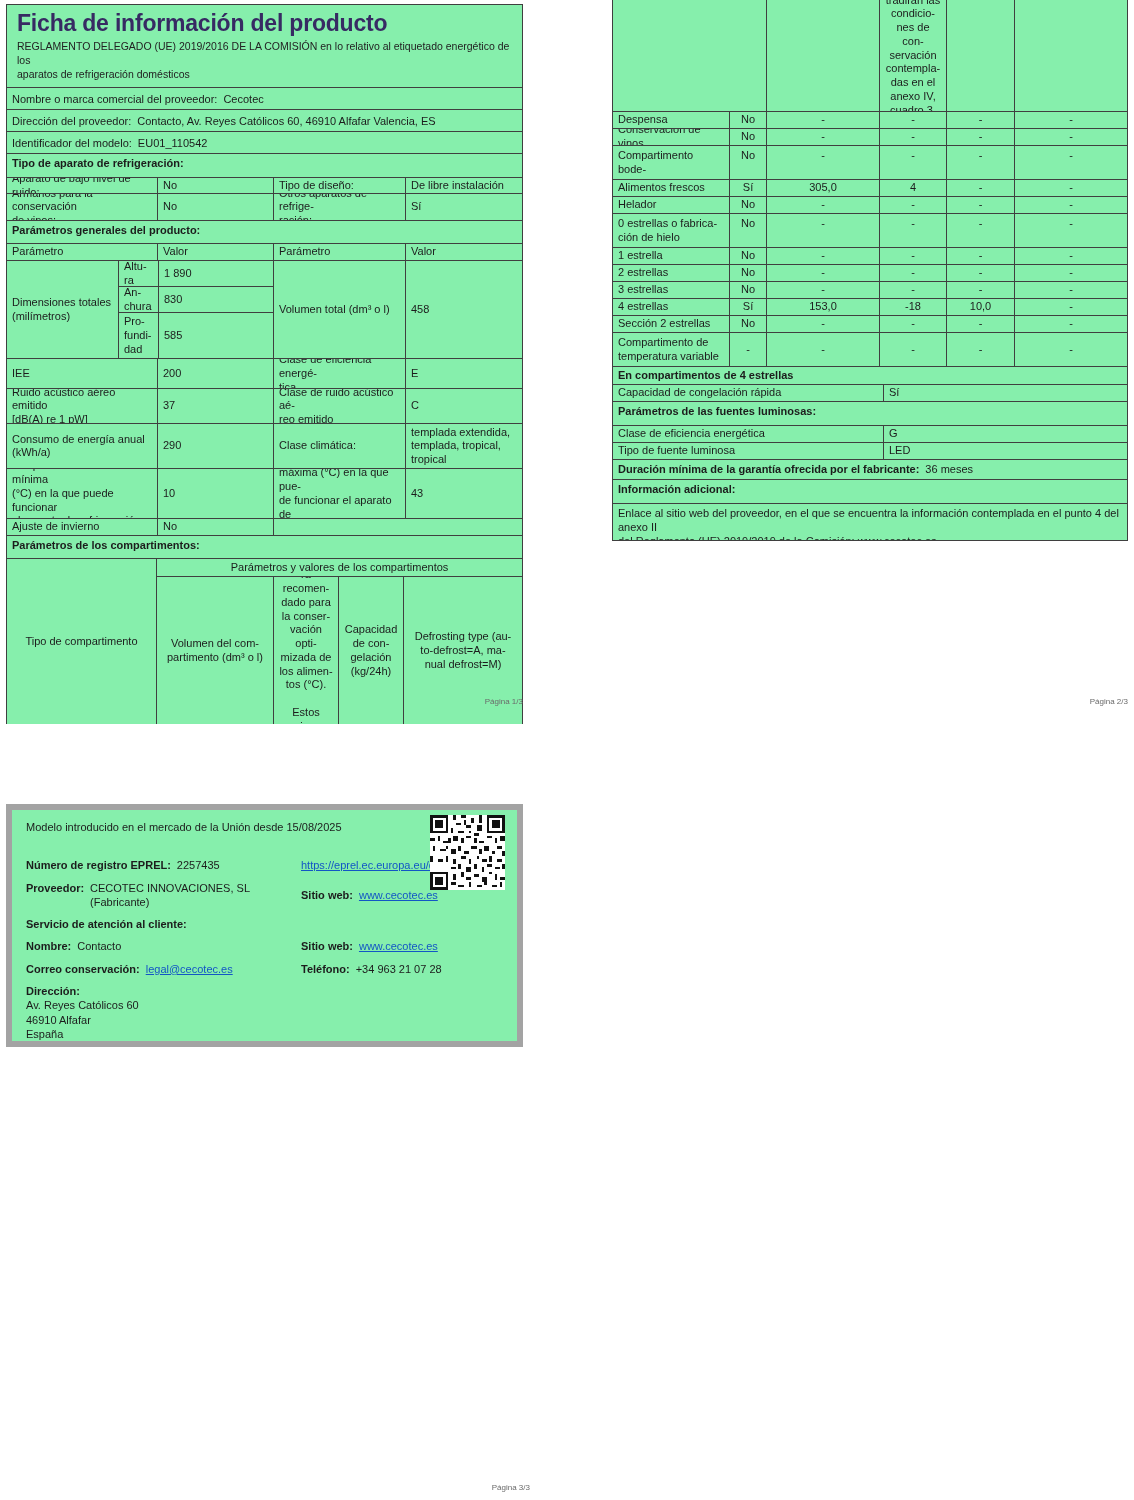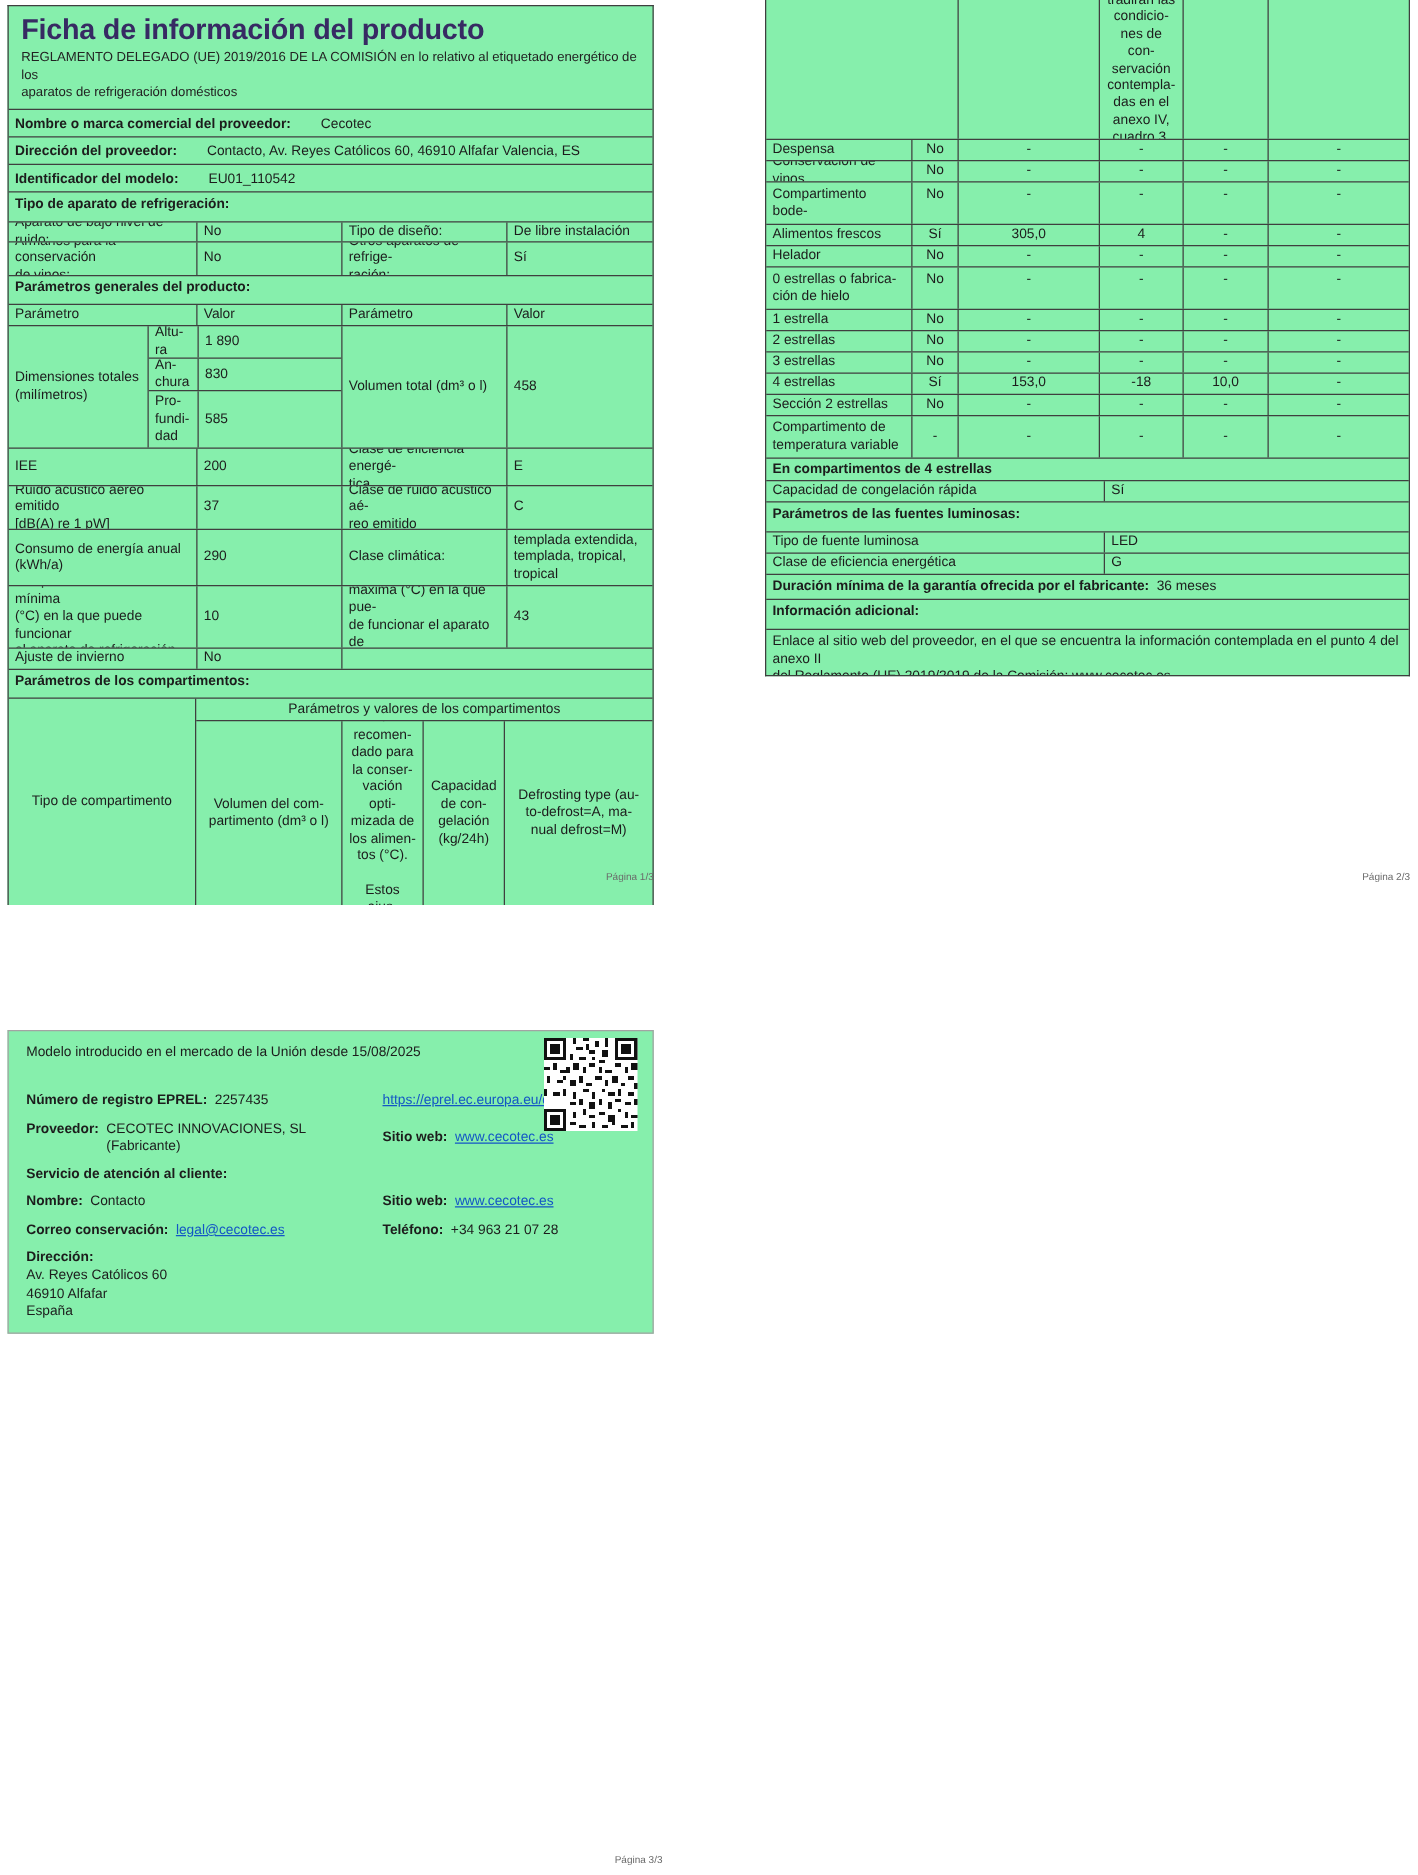--- a/index.html
+++ b/index.html
@@ -1,21 +1,21 @@
 <!DOCTYPE html>
 <html><head>
 <meta charset="utf-8">
 <style>
   *{box-sizing:border-box;margin:0;padding:0}
   html,body{background:#ffffff}
   body{width:1134px;height:1500px;position:relative;font-family:"Liberation Sans",sans-serif;color:#1c1c1c;-webkit-font-smoothing:antialiased}
   .page{position:absolute;background:#86efac}
   #page1{left:6px;top:4px;width:517px;border:1px solid #3f3f3f;border-bottom:none}
   #page2{left:612px;top:0;width:516px;border:1px solid #3f3f3f;border-top:none}
-  #page3{left:6px;top:824px;width:517px;height:243px;border:1px solid #a3a3a3}
+  #page3{left:6px;top:804px;width:517px;height:243px;border:6px solid #a3a3a3}
   .band{display:flex;border-bottom:1px solid #3f3f3f;font-size:11px;line-height:1.25;align-items:stretch}
   .band.noline{border-bottom:none}
   .cell{padding:1px 5px;display:flex;align-items:center;overflow:hidden}
   .bl{border-left:1px solid #3f3f3f}
   .ctr{justify-content:center;text-align:center}
   .top{align-items:flex-start;padding-top:3px}
   .pre{white-space:pre-line}
   .bold{font-weight:bold}
   .grow{flex:1}
   .sect{font-weight:bold;align-items:flex-start;padding-top:3px}
@@ -26,21 +26,21 @@
   .h50{height:50px}.h98{height:98px}.h112{height:112px}.h147{height:147px}.h165{height:165px}
   
   .w111{width:111px}.w39{width:39px}.w150{width:150px}.w116{width:116px}.w132{width:132px}.w118{width:118px}
   .w64{width:65px}.w65{width:65px}.w120{width:120px}.w366{width:366px}
   
   .pw116{width:116px}.pw37{width:37px}.pw113{width:113px}.pw67{width:67px}.pw68{width:68px}.pw115{width:115px}.pw153{width:153px}.pw270{width:270px}
   .titleblock{padding:5px 10px 6px 10px;border-bottom:1px solid #3f3f3f}
   .doc-title{font-size:23px;font-weight:bold;color:#372a63;letter-spacing:-0.2px;line-height:1.15;margin-bottom:4px}
   .doc-sub{font-size:10.5px;line-height:1.3;color:#222}
   .labelrow{display:flex;align-items:center;height:22px;padding:0 5px;border-bottom:1px solid #3f3f3f;font-size:11px}
-  .labelrow .lbl{font-weight:bold;margin-right:24px;white-space:nowrap}
+  .labelrow .lbl{font-weight:normal;margin-right:6px;white-space:nowrap}
   .subrow{display:flex;border-bottom:1px solid #3f3f3f}
   .subrow.noline{border-bottom:none}
   .footer{position:absolute;font-size:8px;color:#6a6a6a;width:110px;text-align:right}
   a.link,.link{color:#1356c5;text-decoration:underline;cursor:pointer}
   
   .p3-inner{position:relative;width:100%;height:100%;font-size:11px;padding:10px 10px 0 14px}
   .p3-row{display:flex;margin-bottom:8px;line-height:1.3}
   .p3-left{flex:1;display:flex;align-items:baseline}
   .p3-right{width:206px;display:flex;align-items:center}
   .p3-lbl{font-weight:bold;margin-right:6px;white-space:nowrap}
@@ -332,26 +332,26 @@
   <div class="band h17">
     <div class="cell pw270">Capacidad de congelación rápida</div>
     <div class="cell bl grow">Sí</div>
   </div>
 
   <div class="band h24">
       <div class="cell sect grow">Parámetros de las fuentes luminosas:</div>
     </div>
 
   <div class="band h17">
+    <div class="cell pw270">Clase de eficiencia energética</div>
+    <div class="cell bl grow">G</div>
+  </div>
+  <div class="band h17">
     <div class="cell pw270">Tipo de fuente luminosa</div>
     <div class="cell bl grow">LED</div>
-  </div>
-  <div class="band h17">
-    <div class="cell pw270">Clase de eficiencia energética</div>
-    <div class="cell bl grow">G</div>
   </div>
 
   <div class="band h20">
     <div class="cell grow">
       <span class="bold">Duración mínima de la garantía ofrecida por el fabricante:</span>
       <span style="margin-left:6px">36 meses</span>
     </div>
   </div>
 
   <div class="band h24">

